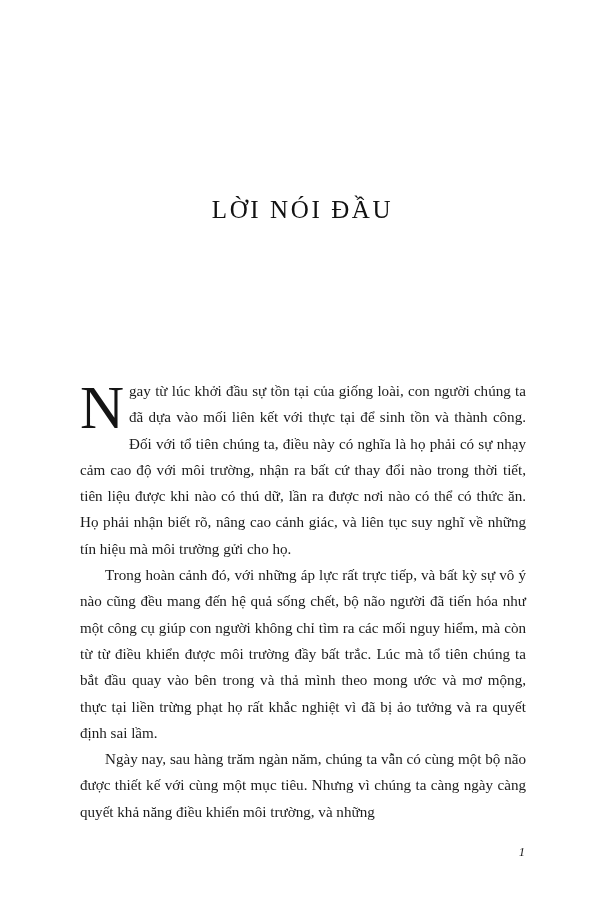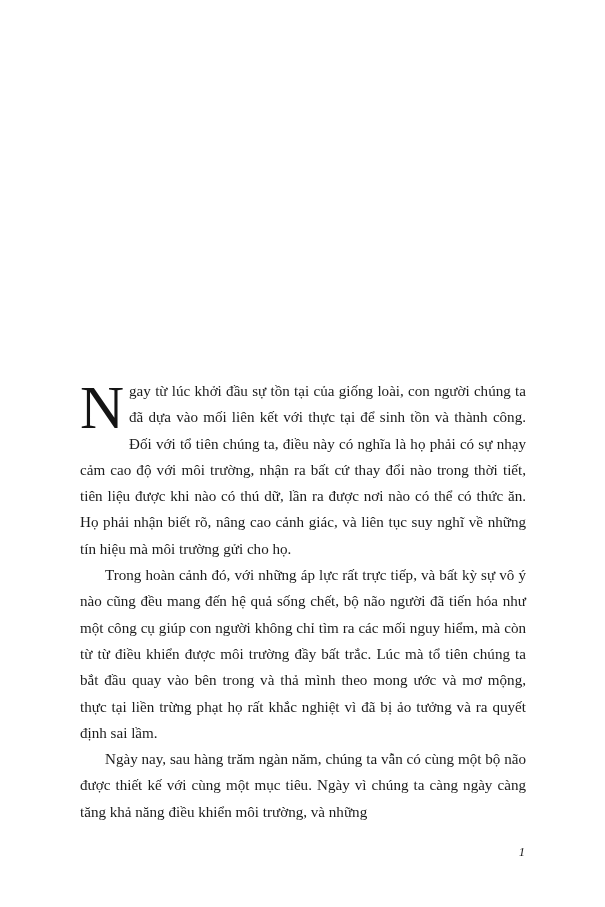--- a/index.html
+++ b/index.html
@@ -68,22 +68,23 @@
     font-style: italic;
     font-size: 12.5px;
     color: #1b1b1b;
   }
 </style>
 </head>
 <body>
 
 <div class="page">
 
+  <div class="chapter-title">LỜI NÓI ĐẦU</div>
 
   <div class="body-text">
     <p class="first"><span class="dropcap">N</span><span>gay từ lúc khởi đầu sự tồn tại của giống loài, con người chúng ta đã dựa vào mối liên kết với thực tại để sinh tồn và thành công. Đối với tổ tiên chúng ta, điều này có nghĩa là họ phải có sự nhạy cảm cao độ với môi trường, nhận ra bất cứ thay đổi nào trong thời tiết, tiên liệu được khi nào có thú dữ, lần ra được nơi nào có thể có thức ăn. Họ phải nhận biết rõ, nâng cao cảnh giác, và liên tục suy nghĩ về những tín hiệu mà môi trường gửi cho họ.</span></p>
     <p>Trong hoàn cảnh đó, với những áp lực rất trực tiếp, và bất kỳ sự vô ý nào cũng đều mang đến hệ quả sống chết, bộ não người đã tiến hóa như một công cụ giúp con người không chỉ tìm ra các mối nguy hiểm, mà còn từ từ điều khiển được môi trường đầy bất trắc. Lúc mà tổ tiên chúng ta bắt đầu quay vào bên trong và thả mình theo mong ước và mơ mộng, thực tại liền trừng phạt họ rất khắc nghiệt vì đã bị ảo tưởng và ra quyết định sai lầm.</p>
-    <p>Ngày nay, sau hàng trăm ngàn năm, chúng ta vẫn có cùng một bộ não được thiết kế với cùng một mục tiêu. Ngày vì chúng ta càng ngày càng tăng khả năng điều khiển môi trường, và những</p>
+    <p>Ngày nay, sau hàng trăm ngàn năm, chúng ta vẫn có cùng một bộ não được thiết kế với cùng một mục tiêu. Nhưng vì chúng ta càng ngày càng quyết khả năng điều khiển môi trường, và những</p>
   </div>
 
   <div class="folio">1</div>
 
 </div>
 
 </body></html>

